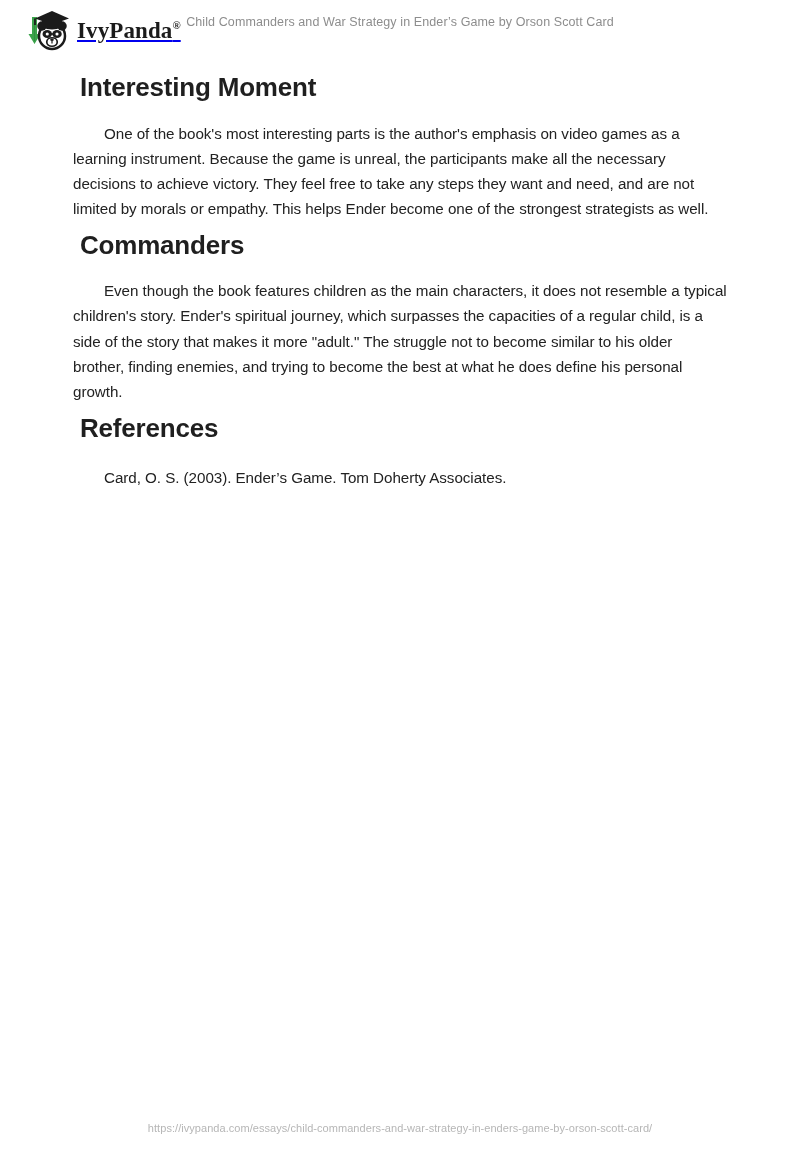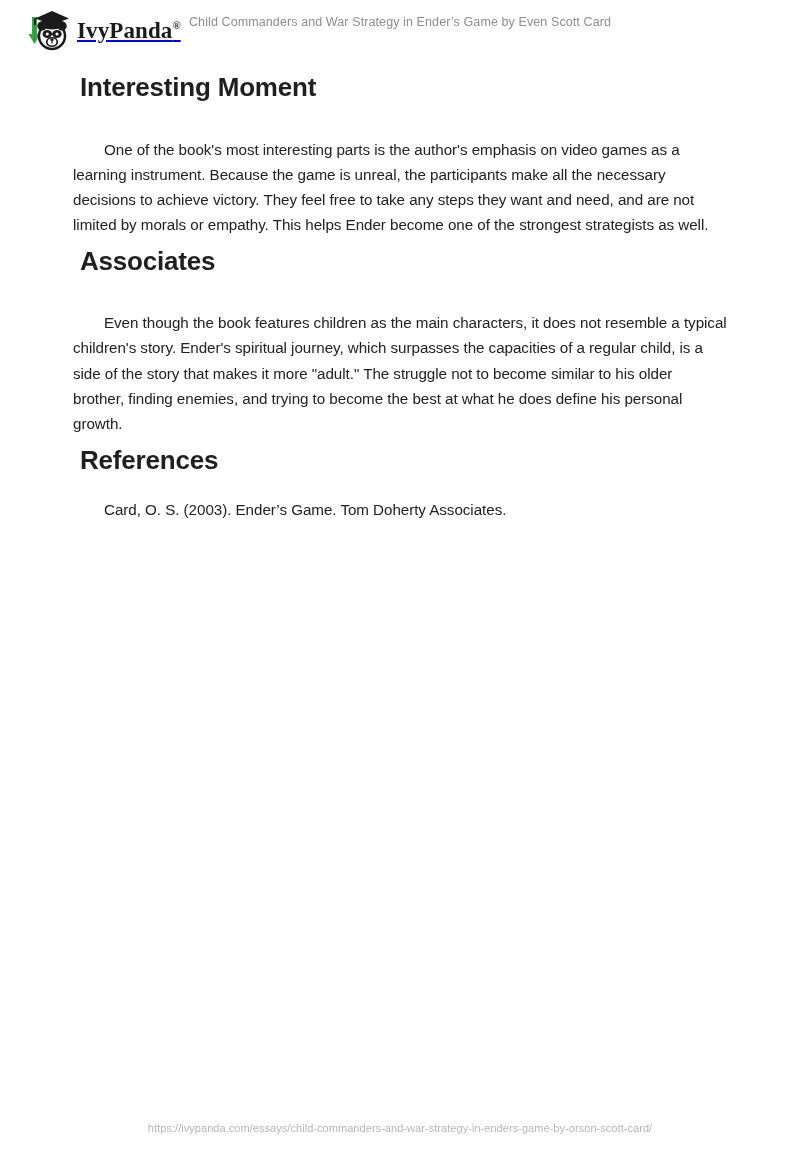--- a/index.html
+++ b/index.html
@@ -80,21 +80,21 @@
     line-height: 1.25;
   }
   .sec-interesting-title { margin-top: 10px; }
   .sec-conclusion-title  { margin-top: 33px; }
   .sec-references-title  { margin-top: 34px; }
 
   p.body-text {
     font-size: 15.2px;
     line-height: 25.3px;
     color: #222222;
-    margin: 33px 0 0 0;
+    margin: 17px 0 0 0;
     text-indent: 31px;
     letter-spacing: -0.05px;
   }
   p.reference-entry {
     font-size: 15.2px;
     line-height: 25.3px;
     color: #222222;
     margin: 21px 0 0 0;
     text-indent: 31px;
     letter-spacing: -0.05px;
@@ -145,29 +145,29 @@
       <ellipse cx="56" cy="63.5" rx="3.6" ry="2.6" fill="#1b1b1b"></ellipse>
       <path d="M56 66 L56 71" stroke="#1b1b1b" stroke-width="2.4"></path>
 
       <path d="M56 6 L90 21 L56 33 L22 21 Z" fill="#1b1b1b"></path>
       <path d="M36 26 L36 38 Q56 48 76 38 L76 26" fill="#1b1b1b"></path>
       <path d="M22 21 L22 34" stroke="#1b1b1b" stroke-width="3.6" fill="none"></path>
     </svg>
     <span class="brand-name"><span>IvyPanda</span><span class="reg">®</span></span>
   </a>
 
-  <div class="running-title">Child Commanders and War Strategy in Ender’s Game by Even Scott Card</div>
+  <div class="running-title">Child Commanders and War Strategy in Ender’s Game by Orson Scott Card</div>
 </div>
 
 <div class="doc">
 
   <h2 class="section-title sec-interesting-title">Interesting Moment</h2>
   <p class="body-text">One of the book's most interesting parts is the author's emphasis on video games as a learning instrument. Because the game is unreal, the participants make all the necessary decisions to achieve victory. They feel free to take any steps they want and need, and are not limited by morals or empathy. This helps Ender become one of the strongest strategists as well.</p>
 
-  <h2 class="section-title sec-conclusion-title">Associates</h2>
+  <h2 class="section-title sec-conclusion-title">Commanders</h2>
   <p class="body-text">Even though the book features children as the main characters, it does not resemble a typical children's story. Ender's spiritual journey, which surpasses the capacities of a regular child, is a side of the story that makes it more "adult." The struggle not to become similar to his older brother, finding enemies, and trying to become the best at what he does define his personal growth.</p>
 
   <h2 class="section-title sec-references-title">References</h2>
   <p class="reference-entry"><span>Card, O. S. (2003).</span> <span class="ital">Ender’s Game.</span> <span>Tom Doherty Associates.</span></p>
 
 </div>
 
 <div class="page-footer">
   <a class="footer-url" href="#">https://ivypanda.com/essays/child-commanders-and-war-strategy-in-enders-game-by-orson-scott-card/</a>
 </div>

